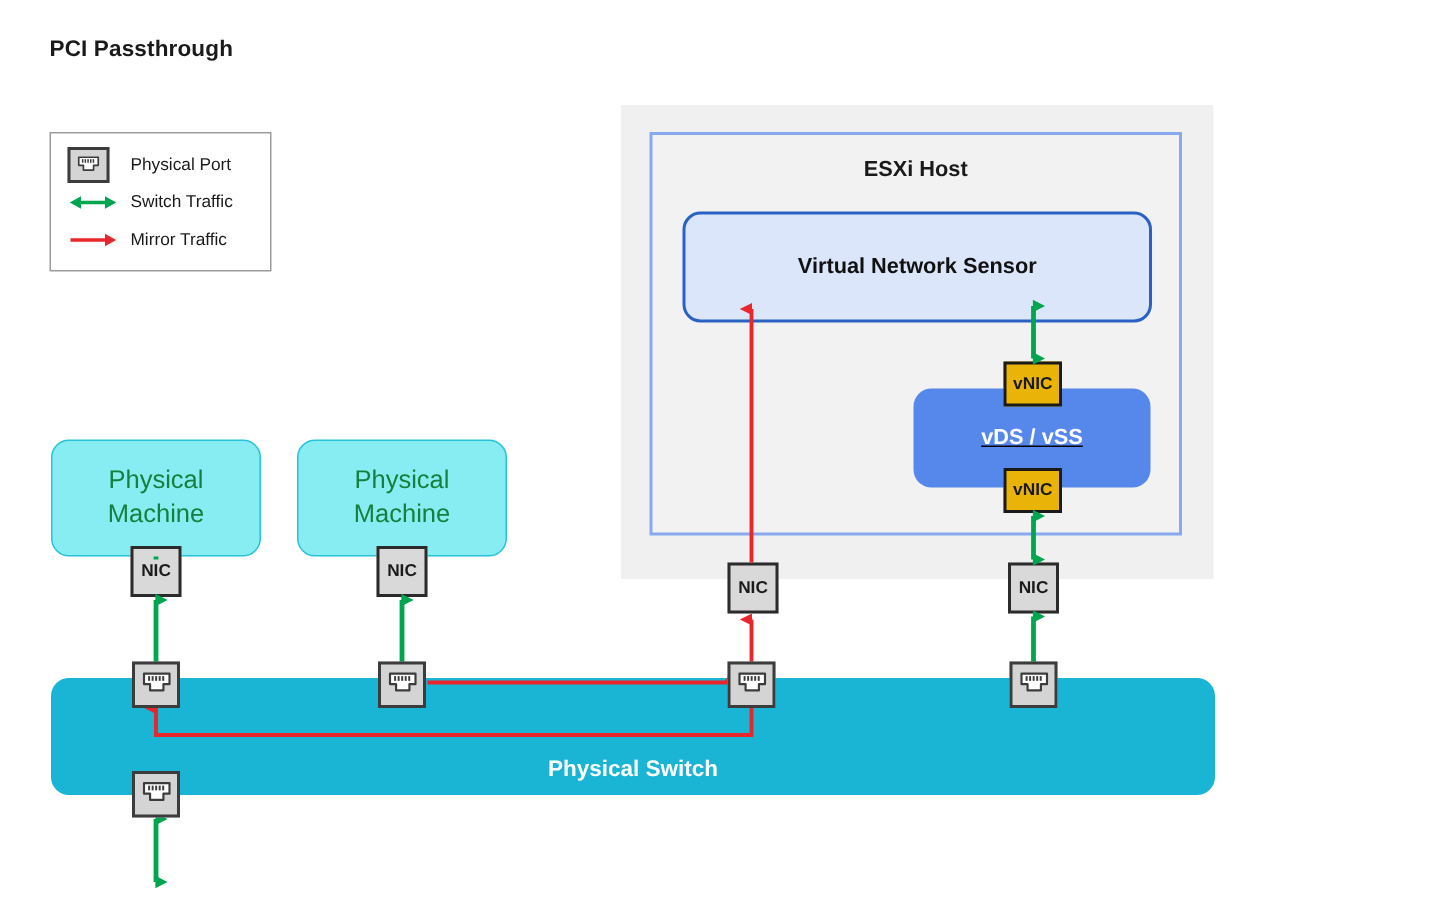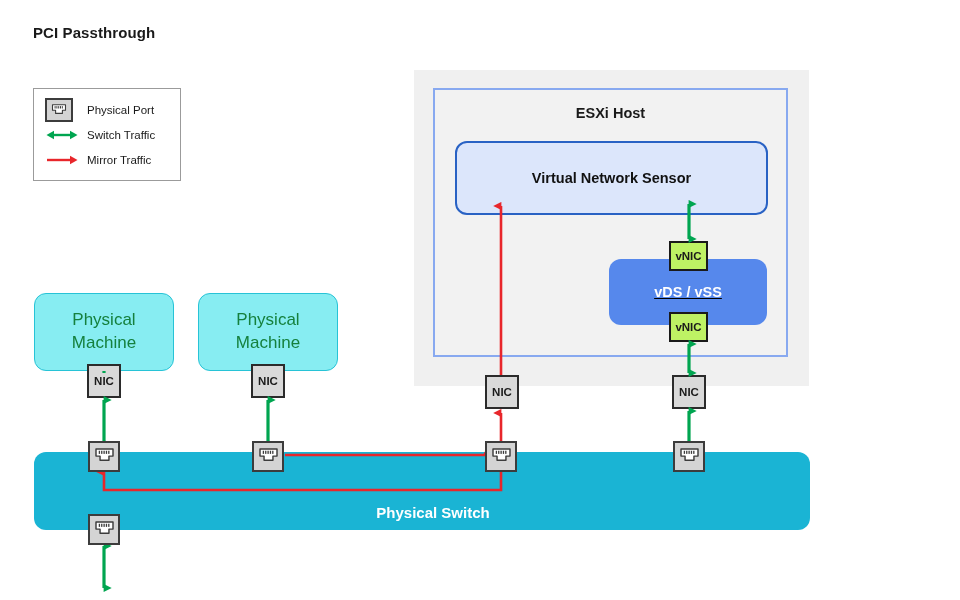--- a/index.html
+++ b/index.html
@@ -65,21 +65,21 @@
   .vds-box{
     left:609px;top:259px;width:158px;height:66px;
     background:#5688ec;border-radius:12px;
     display:flex;align-items:center;justify-content:center;text-decoration:underline;
   }
   .vds-text{font-size:14.5px;font-weight:700;color:#ffffff;}
 
   
   .vnic{
     width:39px;height:30px;
-    background:#bef264;border:2px solid #1a1a1a;
+    background:#eab308;border:2px solid #1a1a1a;
     display:flex;align-items:center;justify-content:center;
     font-size:11.5px;font-weight:700;color:#1a1a1a;
   }
   .nic{
     width:34px;height:34px;
     background:#d9d9d9;border:2px solid #2b2b2b;
     display:flex;align-items:center;justify-content:center;
     font-size:11.5px;font-weight:700;color:#1a1a1a;
   }
 
@@ -94,21 +94,21 @@
   .pm1{left:34px;top:293px;}
   .pm2{left:198px;top:293px;}
 
   
   .switch-bar{
     left:34px;top:452px;width:776px;height:78px;
     background:#1ab4d4;border-radius:12px;
   }
   .switch-label{
     left:34px;top:504px;width:776px;
-    text-align:center;font-size:15px;font-weight:700;color:#ffffff;margin-left:11px;
+    text-align:center;font-size:15px;font-weight:700;color:#ffffff;
   }
 
   .arrow-layer{position:absolute;left:0;top:0;width:960px;height:600px;pointer-events:none;}
 </style>
 </head>
 <body>
 
 <div class="stage">
 
   <div class="abs title">PCI Passthrough</div>

